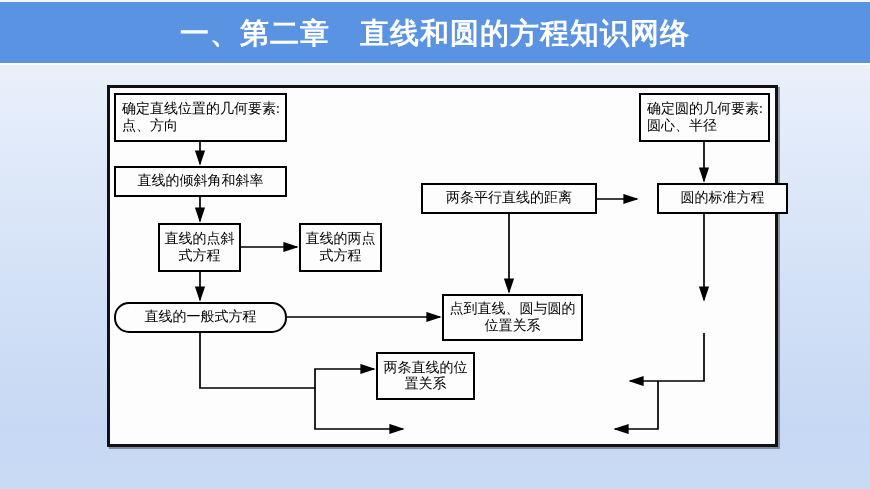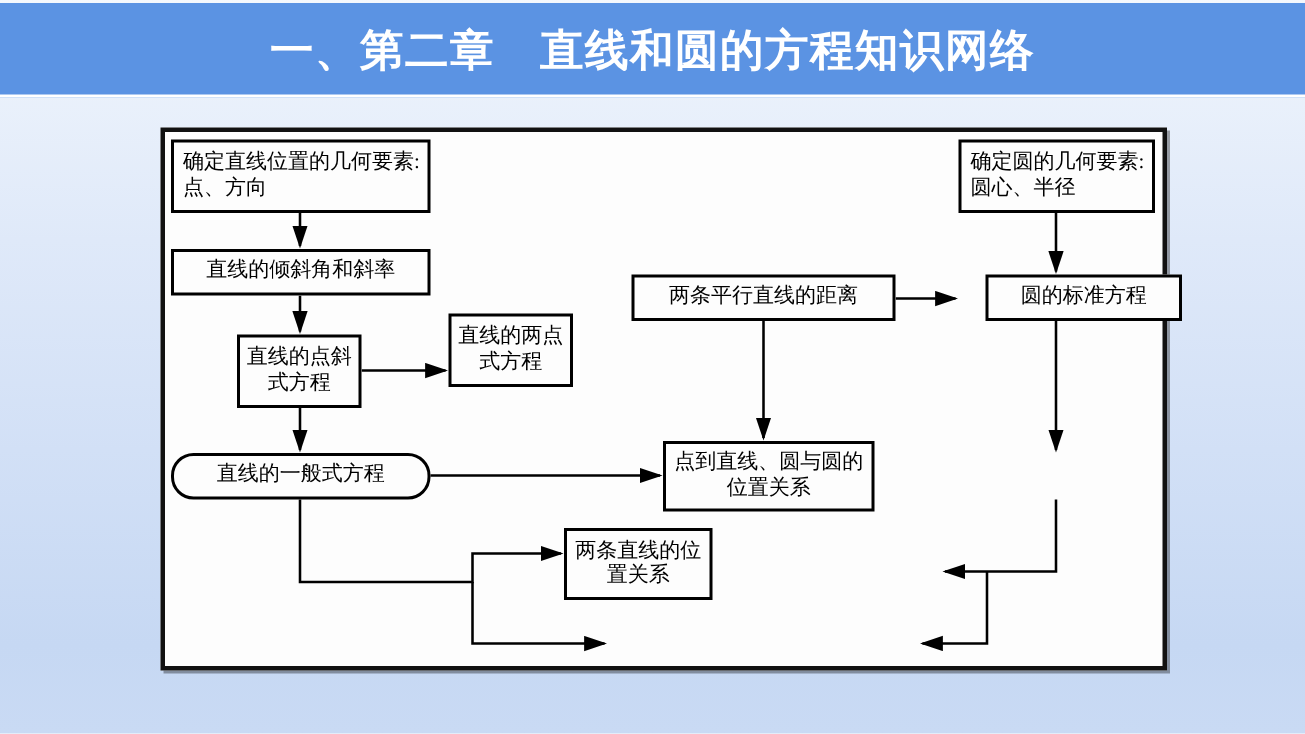--- a/index.html
+++ b/index.html
@@ -87,21 +87,21 @@
   .node.left-align span {
     text-align: left;
     width: 100%;
     padding-left: 6px;
   }
 
   
   #node-line-geom      { left:  4px; top:  5px; width: 173px; height: 49px; }
   #node-incline        { left:  4px; top:  78px; width: 173px; height: 31px; }
   #node-point-slope    { left: 48px; top: 135px; width:  83px; height: 49px; }
-  #node-two-point      { left: 189px; top: 121px; width:  83px; height: 49px; }
+  #node-two-point      { left: 189px; top: 135px; width:  83px; height: 49px; }
   #node-general-line   { left:  4px; top: 214px; width: 173px; height: 31px; border-radius: 15px; }
   #node-circle-geom    { left: 529px; top:  5px; width: 131px; height: 49px; }
   #node-dist-formula   { left: 311px; top:  95px; width: 176px; height: 31px; }
   #node-circle-std     { left: 529px; top:  95px; width: 131px; height: 31px; margin-left: 18px; }
   #node-point-to-line  { left: 332px; top: 206px; width: 141px; height: 47px; }
   #node-circle-general { left: 529px; top: 214px; width: 131px; height: 31px; }
   #node-two-lines      { left: 266px; top: 264px; width:  99px; height: 48px; }
   #node-circle-circle  { left: 424px; top: 264px; width:  94px; height: 48px; }
   #node-line-circle    { left: 295px; top: 326px; width: 208px; height: 29px; }
 </style>

